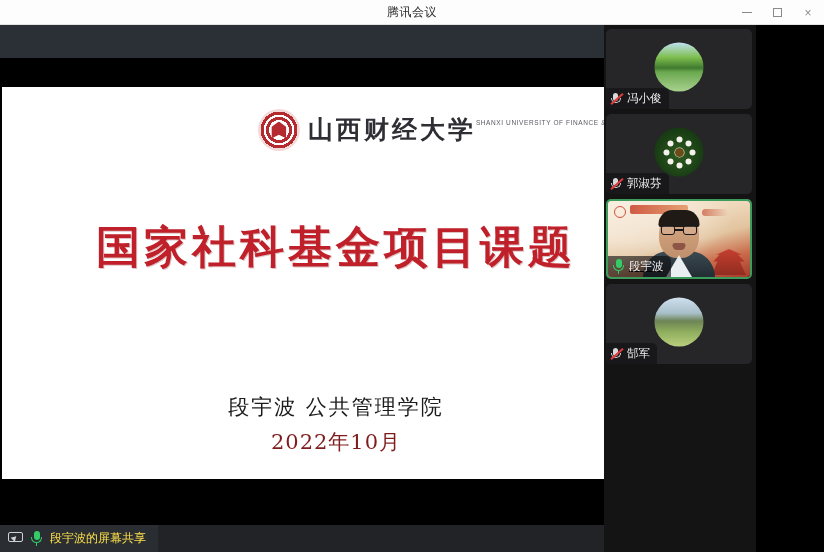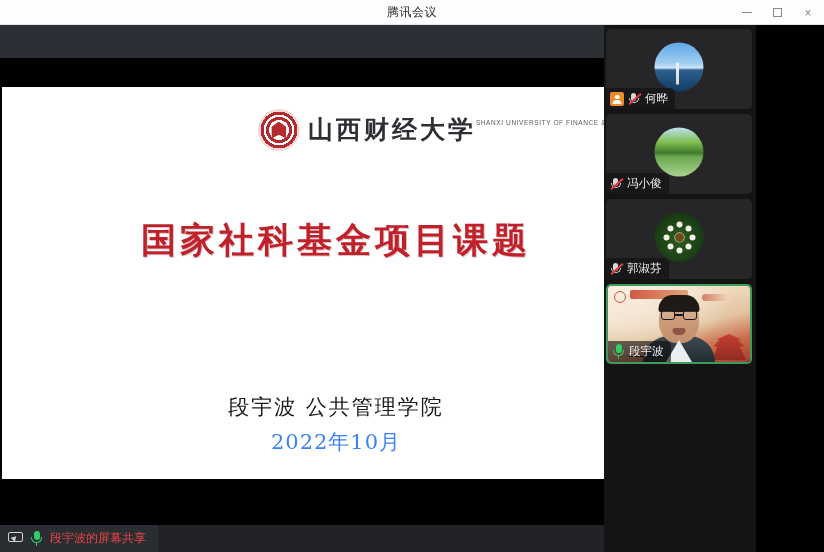--- a/index.html
+++ b/index.html
@@ -73,48 +73,48 @@
   }
   .logo-en {
     font-size: 6.5px; color: #5a5a62; letter-spacing: .6px;
     margin-top: 3px; white-space: nowrap;
   }
 
   .slide-title {
     position: absolute; left: 0; top: 126px; width: 668px;
     text-align: center;
     font-family: "DejaVu Serif", "Liberation Serif", serif;
-    font-size: 35px; font-weight: 700; color: #c0202a;
+    font-size: 44px; font-weight: 700; color: #c0202a;
     letter-spacing: 4px; line-height: 1.55;
     text-shadow: 1px 1px 0 rgba(120,15,20,.25);
   }
   .slide-presenter {
     position: absolute; left: 0; top: 306px; width: 668px;
     text-align: center;
     font-family: "DejaVu Serif", "Liberation Serif", serif;
     font-size: 21px; color: #1b1b1b; letter-spacing: 2px;
   }
   .slide-date {
     position: absolute; left: 0; top: 341px; width: 668px;
     text-align: center;
     font-family: "DejaVu Serif", "Liberation Serif", serif;
-    font-size: 21px; color: #3b82f6; letter-spacing: 1px;
+    font-size: 21px; color: #7f1d1d; letter-spacing: 1px;
   }
 
   
   .sharebar {
     position: absolute; left: 0; bottom: 0; width: 672px; height: 27px;
     background: #212327; display: flex; align-items: center;
   }
   .share-chip {
     display: flex; align-items: center; gap: 7px;
     padding: 0 12px 0 8px; height: 27px;
     background: #2a2d32;
   }
-  .share-label { font-size: 12px; color: #ef4444; }
+  .share-label { font-size: 12px; color: #fde047; }
   .mic-on {
     width: 13px; height: 15px; position: relative; flex: none;
   }
   .mic-on .cap {
     position: absolute; left: 3.5px; top: 0; width: 6px; height: 9px;
     border-radius: 3px; background: #33cc66;
   }
   .mic-on .arc {
     position: absolute; left: 1px; top: 6px; width: 11px; height: 6px;
     border: 1.5px solid #33cc66; border-top: none;
@@ -360,32 +360,20 @@
             <span class="stem"></span>
         </span>
         <span class="share-label">段宇波的屏幕共享</span>
       </div>
     </div>
   </div>
 
   <div class="sidebar">
 
 
-    <div class="tile">
-      <div class="avatar av-sea"></div>
-      <div class="namebar">
-        <span class="host-badge"></span>
-        <span class="mic-off">
-          <span class="body"></span>
-            <span class="base"></span>
-            <span class="slash"></span>
-        </span>
-        <span class="name">何晔</span>
-      </div>
-    </div>
 
     <div class="tile">
       <div class="avatar av-trees"></div>
       <div class="namebar">
         <span class="mic-off">
           <span class="body"></span>
             <span class="base"></span>
             <span class="slash"></span>
         </span>
         <span class="name">冯小俊</span>
@@ -426,15 +414,26 @@
       <div class="namebar">
         <span class="mic-on">
           <span class="cap"></span>
             <span class="arc"></span>
             <span class="stem"></span>
         </span>
         <span class="name">段宇波</span>
       </div>
     </div>
 
+    <div class="tile">
+      <div class="avatar av-mountain"></div>
+      <div class="namebar">
+        <span class="mic-off">
+          <span class="body"></span>
+            <span class="base"></span>
+            <span class="slash"></span>
+        </span>
+        <span class="name">郜军</span>
+      </div>
+    </div>
 
   </div>
 </div>
 
 </body></html>

